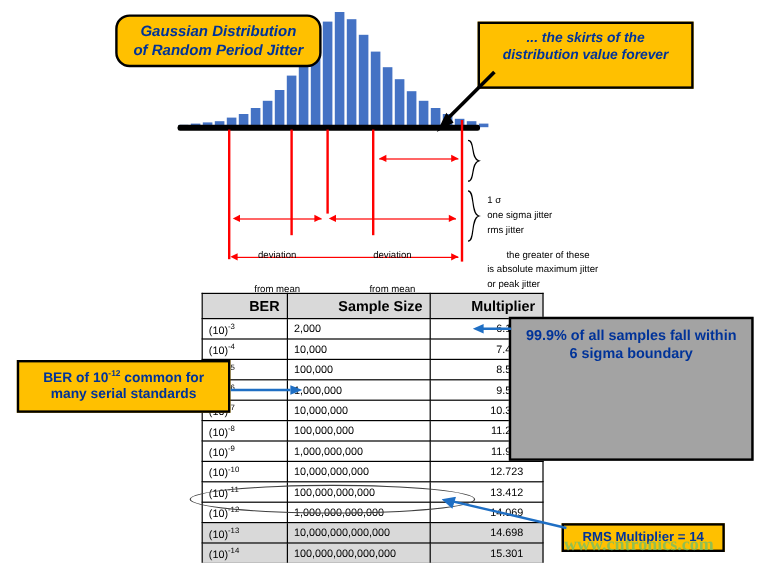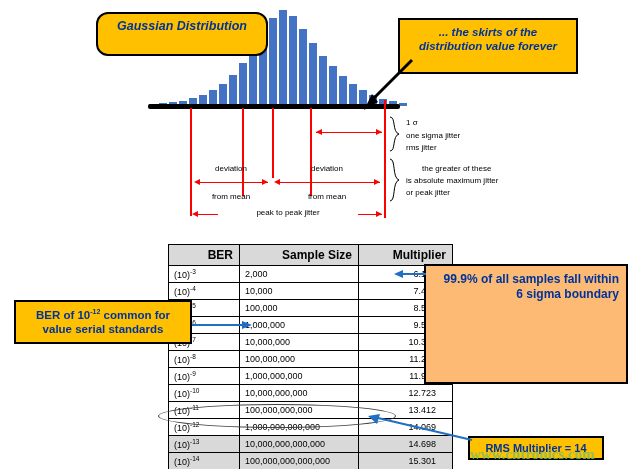--- a/index.html
+++ b/index.html
@@ -34,22 +34,22 @@
   #ber-note-callout{
     left:14px;top:300px;width:178px;height:44px;
     font-size:11.5px;padding-top:6px;font-style:normal;
   }
   #rms-callout{
     left:468px;top:436px;width:136px;height:24px;
     font-size:11px;padding-top:4px;font-style:normal;
   }
   #sigma-callout{
     left:424px;top:264px;width:204px;height:120px;
-    background:#fdba74;border:2px solid #000;box-sizing:border-box;
-    padding:6px 7px 0 7px;text-align:right;color:#000;
+    background:#a3a3a3;border:2px solid #000;box-sizing:border-box;
+    padding:6px 7px 0 7px;text-align:center;color:#000;
   }
   #sigma-callout .hdr{
     color:#003399;font-weight:bold;font-size:12px;line-height:1.25;margin-bottom:6px;
   }
   #sigma-callout .body{
     font-size:9.3px;line-height:1.27;color:#000;
   }
 
   
   #hist{
@@ -62,21 +62,21 @@
 
   
   .vline{position:absolute;width:1.5px;background:#FF0000;}
   .hline{position:absolute;height:1px;background:#FF0000;}
 
   
   .ar-l,.ar-r{position:absolute;width:0;height:0;border-top:3.5px solid transparent;border-bottom:3.5px solid transparent;}
   .ar-l{border-right:6px solid #FF0000;}
   .ar-r{border-left:6px solid #FF0000;}
 
-  .lbl{position:absolute;font-size:8px;color:#000;line-height:1.2;}
+  .lbl{position:absolute;font-size:8px;color:#000;line-height:1.2;margin-top:44px;}
   .lbl.c{text-align:center;}
 
   
   #skirt-arrow{left:362px;top:58px;width:52px;height:52px;}
 
   
   #tablewrap{left:168px;top:244px;}
   table{border-collapse:collapse;font-size:9px;}
   th,td{border:1px solid #000;}
   th{
@@ -133,20 +133,21 @@
     <div class="bar" style="left: 211px; width: 8px; height: 15.6522px;"></div>
     <div class="bar" style="left: 221px; width: 8px; height: 11.4783px;"></div>
     <div class="bar" style="left: 231px; width: 8px; height: 7.30435px;"></div>
     <div class="bar" style="left: 241px; width: 8px; height: 5.21739px;"></div>
     <div class="bar" style="left: 251px; width: 8px; height: 3.13043px;"></div>
   </div>
 <div class="abs" id="baseline"></div>
 
 <div class="abs callout" id="gauss-callout">
   <div>Gaussian Distribution</div>
+  <div>of Random Period Jitter</div>
 </div>
 
 <div class="abs callout" id="skirts-callout">
   <div>... the skirts of the</div>
   <div>distribution value forever</div>
 </div>
 
 <svg class="abs" id="skirt-arrow" viewBox="0 0 52 52">
   <line x1="50" y1="2" x2="12" y2="40" stroke="#000" stroke-width="3"></line>
   <polygon points="2,52 16,44 10,36" fill="#000"></polygon>
@@ -267,21 +268,21 @@
           <td class="mult">15.301</td>
         </tr>
       </tbody>
   </table>
 </div>
 
 <div class="abs" id="ellipse"></div>
 
 <div class="abs callout" id="ber-note-callout">
   <div>BER of 10<sup style="font-size:7px">-12</sup> common for</div>
-  <div>value serial standards</div>
+  <div>many serial standards</div>
 </div>
 
 <div class="abs" id="sigma-callout">
   <div class="hdr">
     <div>99.9% of all samples fall within</div>
     <div>6 sigma boundary</div>
   </div>
 </div>
 
 <div class="abs callout" id="rms-callout">

